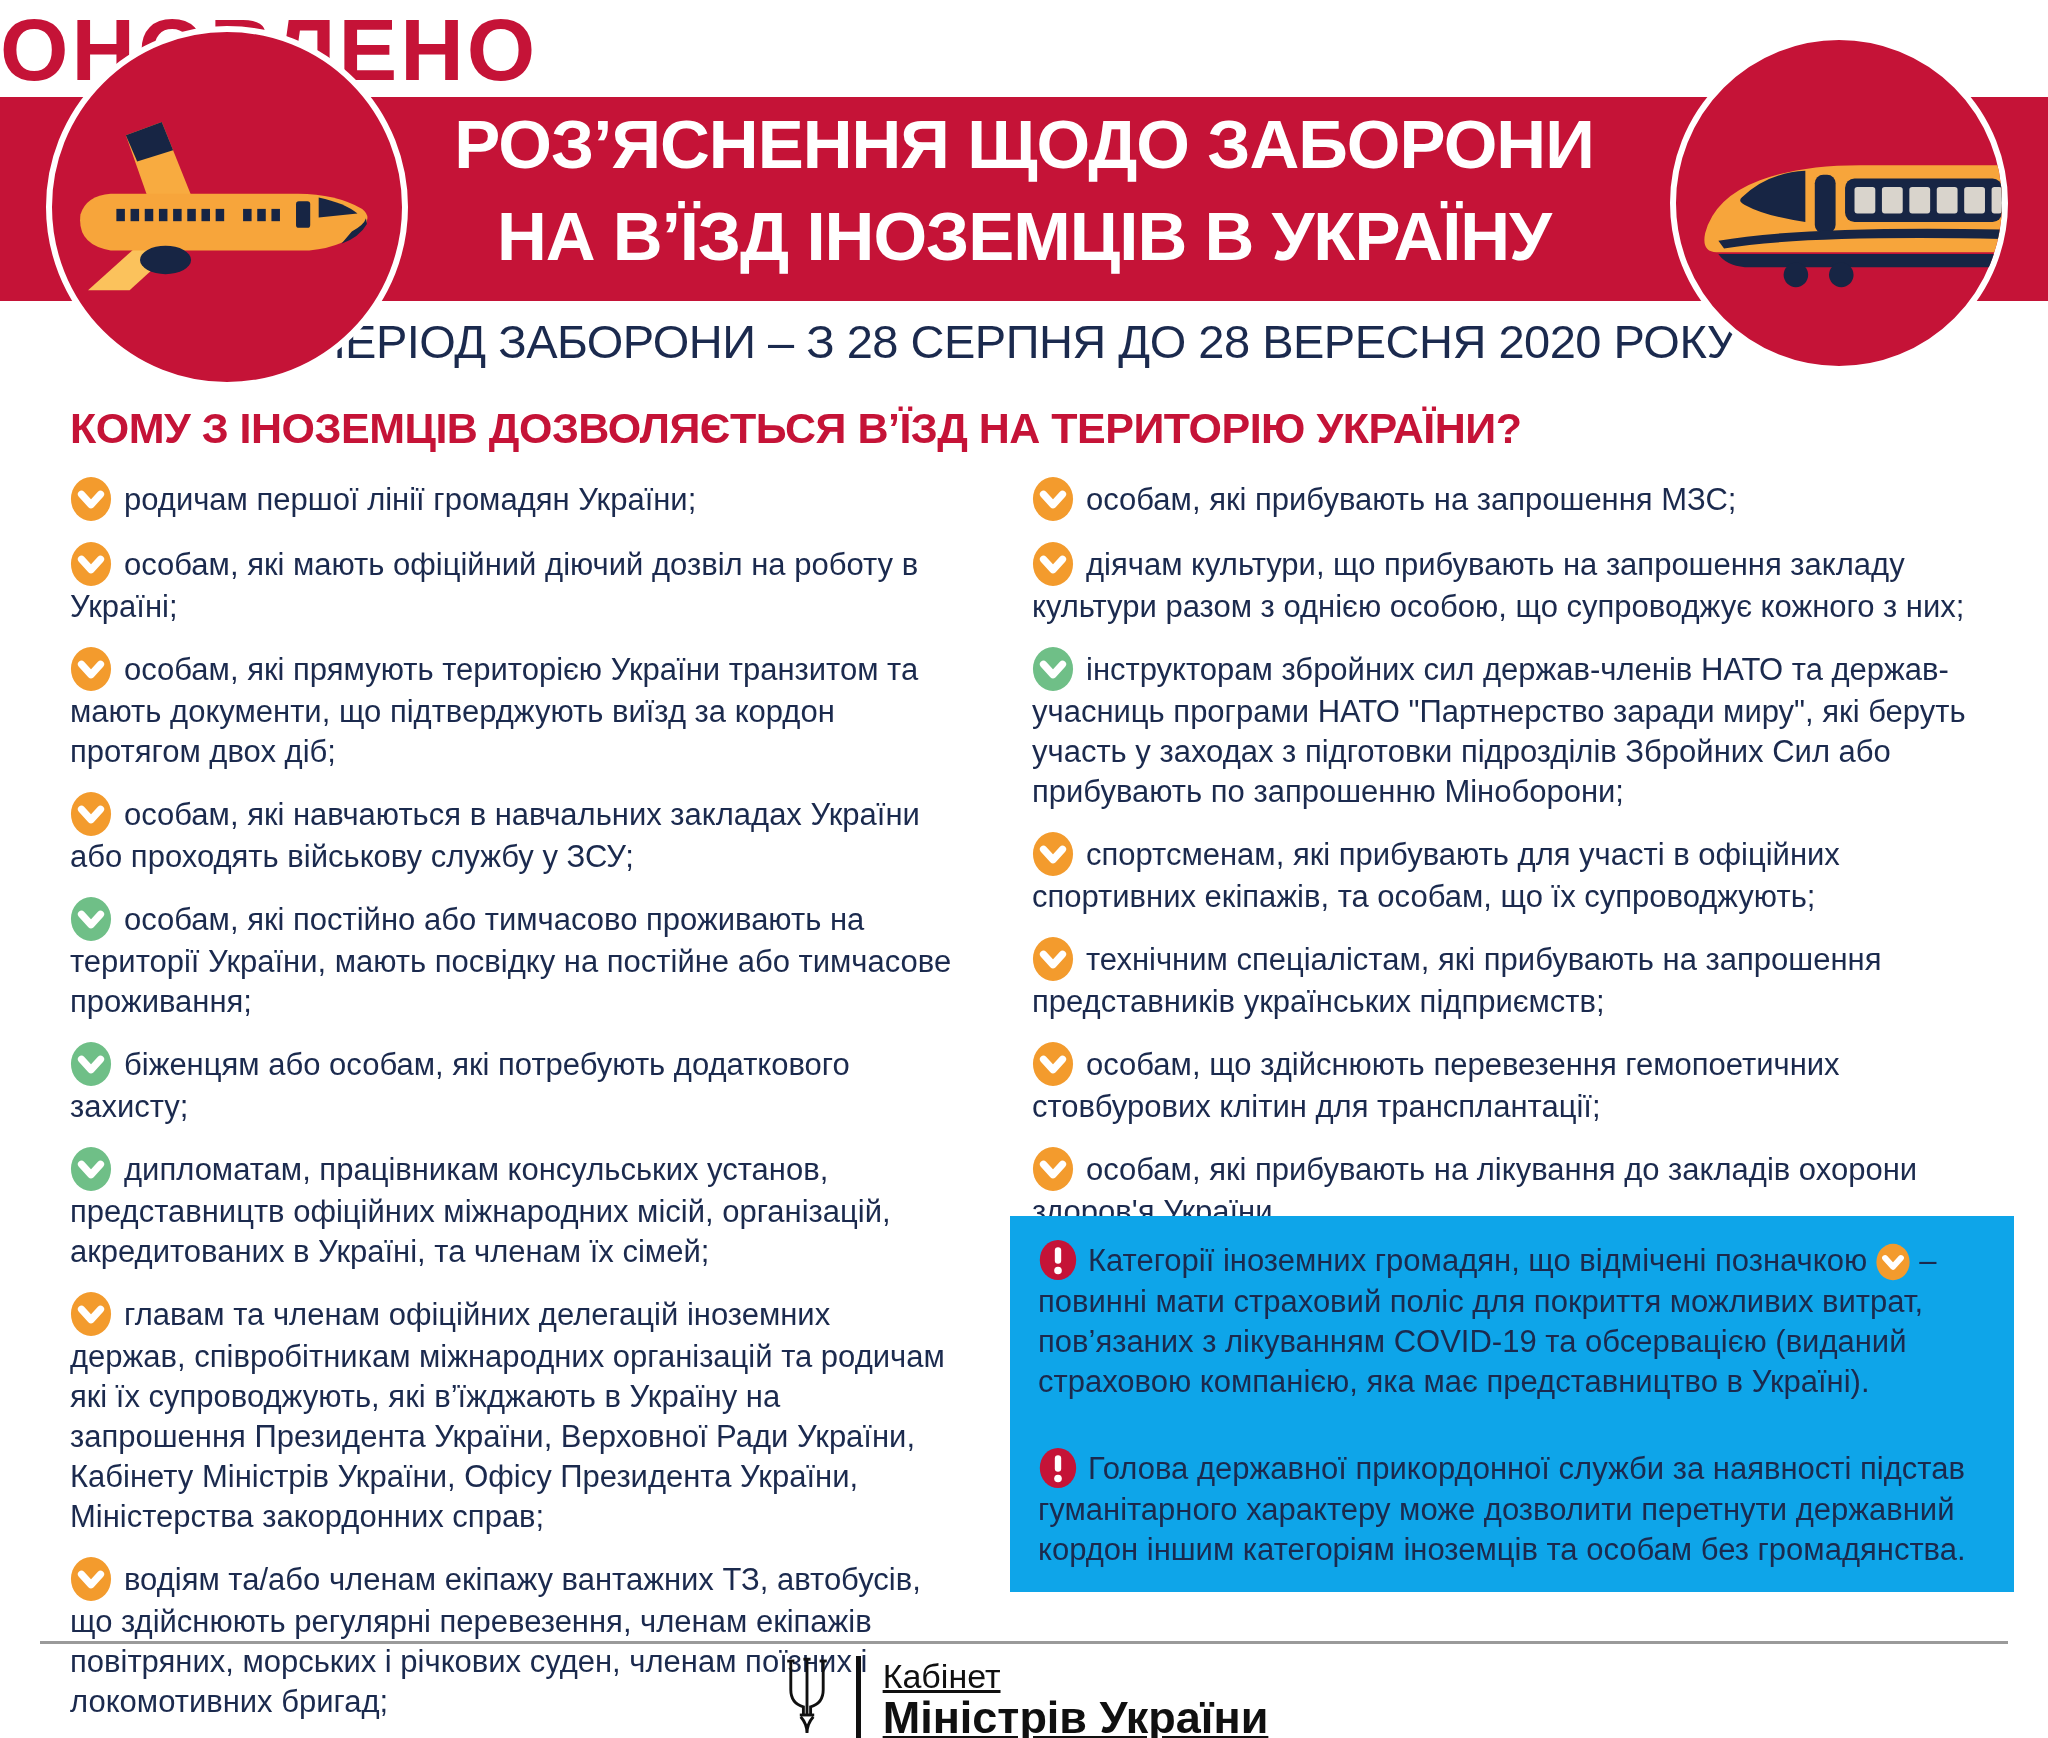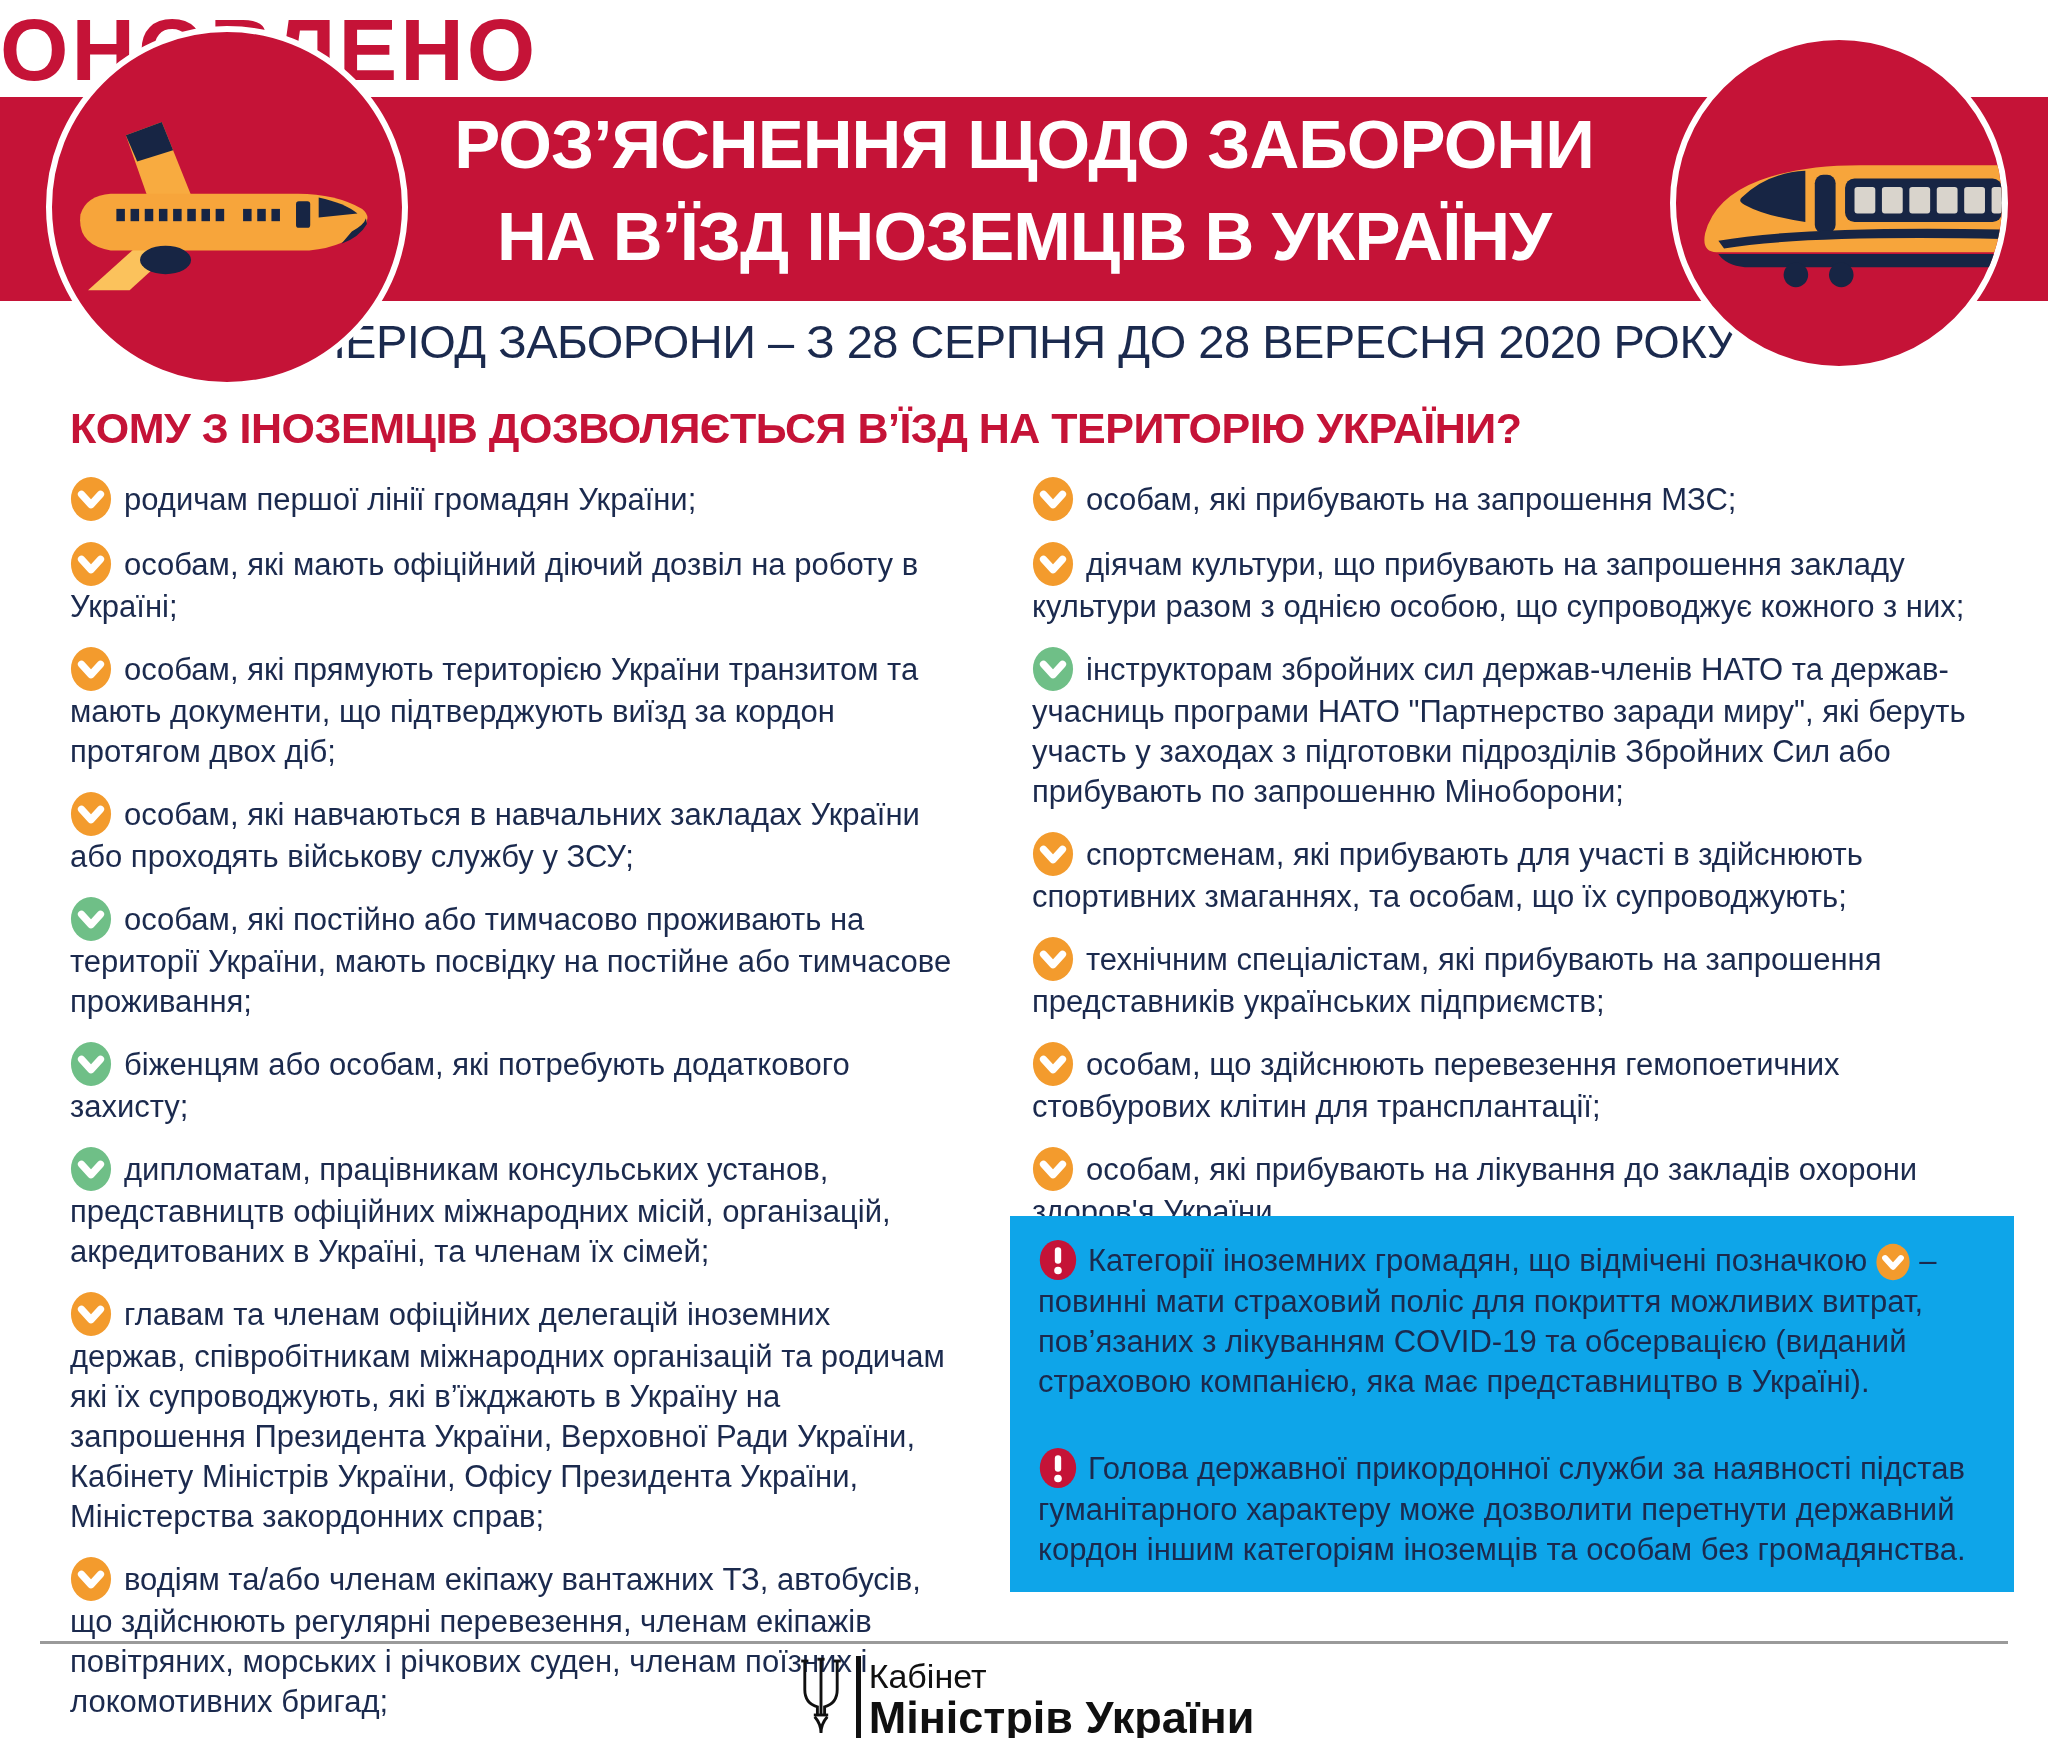--- a/index.html
+++ b/index.html
@@ -48,21 +48,21 @@
     box-sizing:border-box;padding:22px 28px;color:#1B2A4E;font-size:31px;line-height:40px;
   }
   .note.first{top:1216px;}
   .note.second{top:1424px;}
   .note svg.excl-ic{width:40px;height:44px;vertical-align:-11px;margin-right:10px;}
   .note svg.inline-chev{width:36px;height:38px;vertical-align:-10px;margin:0 8px;}
   
   .divider{position:absolute;left:40px;top:1641px;width:1968px;height:3px;background:#9a9a9a;}
   .footer{
     position:absolute;top:1656px;left:0;width:100%;height:82px;
-    display:flex;align-items:center;justify-content:center;gap:8px;color:#101010;
+    display:flex;align-items:center;justify-content:center;gap:22px;color:#101010;text-decoration:underline;
   }
   .trident{width:54px;height:84px;}
   .footer-bar{width:5px;height:82px;background:#101010;}
   .footer-text{font-size:34px;line-height:41px;}
   .footer-text .l2{font-weight:700;font-size:45px;}
 </style>
 </head>
 <body>
 
 <div class="page">
@@ -172,21 +172,21 @@
           <ellipse cx="22" cy="24" rx="21" ry="23" fill="currentColor"></ellipse>
           <path d="M12 19 L22 30 L32 19" fill="none" stroke="#fff" stroke-width="7.5" stroke-linecap="round" stroke-linejoin="round"></path>
         </svg><span>діячам культури, що прибувають на запрошення закладу культури разом з однією особою, що супроводжує кожного з них;</span></p>
     <p class="bullet"><svg viewBox="0 0 44 48" class="marker-green">
           <ellipse cx="22" cy="24" rx="21" ry="23" fill="currentColor"></ellipse>
           <path d="M12 19 L22 30 L32 19" fill="none" stroke="#fff" stroke-width="7.5" stroke-linecap="round" stroke-linejoin="round"></path>
         </svg><span>інструкторам збройних сил держав-членів НАТО та держав-учасниць програми НАТО "Партнерство заради миру", які беруть участь у заходах з підготовки підрозділів Збройних Сил або прибувають по запрошенню Міноборони;</span></p>
     <p class="bullet"><svg viewBox="0 0 44 48" class="marker-orange">
           <ellipse cx="22" cy="24" rx="21" ry="23" fill="currentColor"></ellipse>
           <path d="M12 19 L22 30 L32 19" fill="none" stroke="#fff" stroke-width="7.5" stroke-linecap="round" stroke-linejoin="round"></path>
-        </svg><span>спортсменам, які прибувають для участі в здійснюють спортивних змаганнях, та особам, що їх супроводжують;</span></p>
+        </svg><span>спортсменам, які прибувають для участі в офіційних спортивних екіпажів, та особам, що їх супроводжують;</span></p>
     <p class="bullet"><svg viewBox="0 0 44 48" class="marker-orange">
           <ellipse cx="22" cy="24" rx="21" ry="23" fill="currentColor"></ellipse>
           <path d="M12 19 L22 30 L32 19" fill="none" stroke="#fff" stroke-width="7.5" stroke-linecap="round" stroke-linejoin="round"></path>
         </svg><span>технічним спеціалістам, які прибувають на запрошення представників українських підприємств;</span></p>
     <p class="bullet"><svg viewBox="0 0 44 48" class="marker-orange">
           <ellipse cx="22" cy="24" rx="21" ry="23" fill="currentColor"></ellipse>
           <path d="M12 19 L22 30 L32 19" fill="none" stroke="#fff" stroke-width="7.5" stroke-linecap="round" stroke-linejoin="round"></path>
         </svg><span>особам, що здійснюють перевезення гемопоетичних стовбурових клітин для трансплантації;</span></p>
     <p class="bullet"><svg viewBox="0 0 44 48" class="marker-orange">
           <ellipse cx="22" cy="24" rx="21" ry="23" fill="currentColor"></ellipse>

